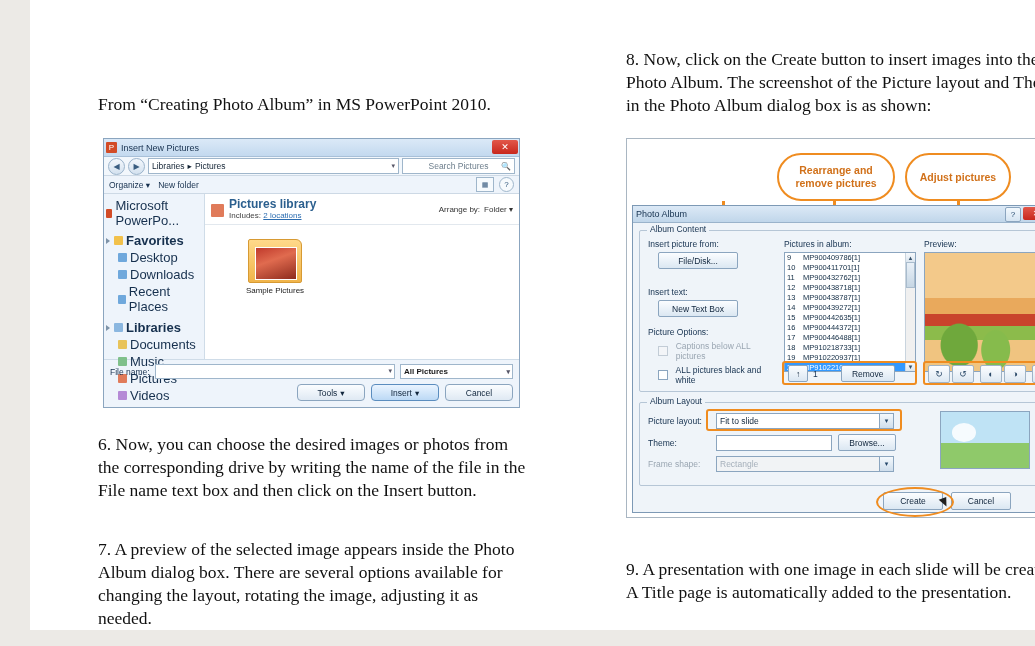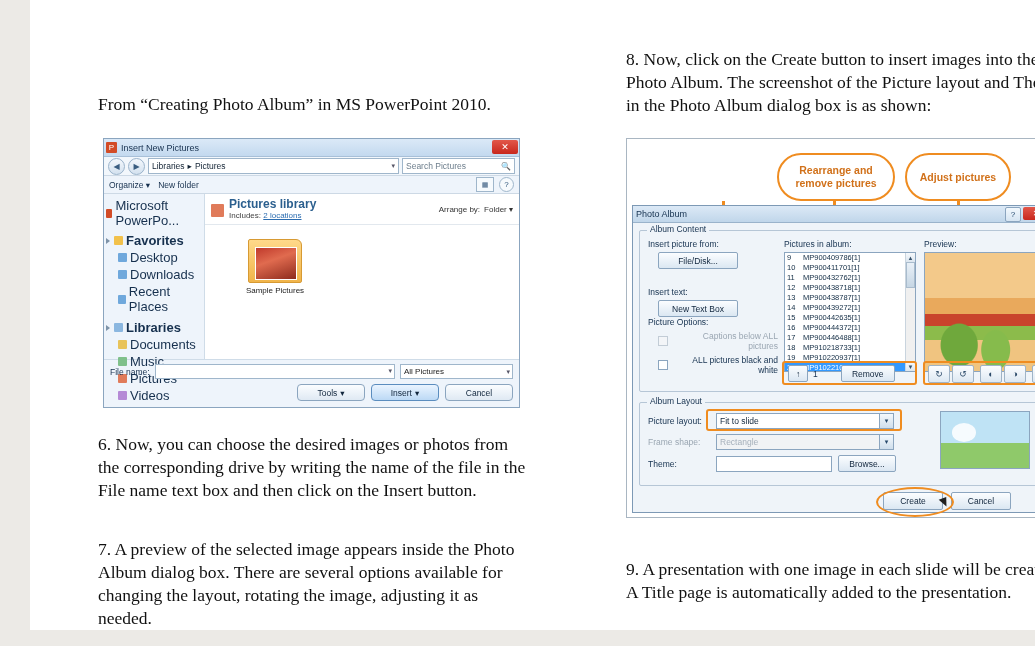--- a/index.html
+++ b/index.html
@@ -70,21 +70,21 @@
   }
   .navbtn{width:15px;height:15px;border-radius:50%;background:linear-gradient(#f4f8fc,#d3e1ef);
     border:1px solid #9ab3cb;color:#3a5d80;font-size:8px;display:flex;align-items:center;justify-content:center;}
   .addrbox{
     flex:1;height:14px;background:#fff;border:1px solid #9fb6cb;display:flex;align-items:center;
     font-size:8.5px;color:#123; padding:0 3px;gap:3px;position:relative;
   }
   .addrbox .caret{position:absolute;right:3px;font-size:7px;color:#556;}
   .searchbox{
     width:105px;height:14px;background:#fff;border:1px solid #9fb6cb;display:flex;align-items:center;
-    font-size:8.5px;color:#6d7e8c;padding:0 3px;position:relative;
+    font-size:8.5px;color:#6d7e8c;padding:0 3px;position:relative;justify-content:center;
   }
   .searchbox .mag{position:absolute;right:3px;color:#5a7390;font-size:8px;}
   .d1-tool{
     height:17px;display:flex;align-items:center;gap:8px;padding:0 5px;
     border-bottom:1px solid #cdd9e5;background:#eef4fb;font-size:8.5px;color:#16304e;
   }
   .d1-tool .right{margin-left:auto;display:flex;align-items:center;gap:5px;}
   .vbtn{width:16px;height:13px;border:1px solid #9fb6cb;background:#f6fafd;display:flex;align-items:center;justify-content:center;font-size:7px;color:#3a5d80;}
   .helpbtn{width:13px;height:13px;border-radius:50%;border:1px solid #9fb6cb;background:#f6fafd;font-size:8px;display:flex;align-items:center;justify-content:center;color:#2f5579;}
   .d1-body{display:flex;height:165px;}
@@ -115,21 +115,21 @@
     border:1px solid #fff;
   }
   .folderlabel{font-size:8px;color:#222;margin-top:3px;}
   .d1-foot{
     height:auto;border-top:1px solid #cfdce8;background:#eef4fb;padding:4px 6px 5px 6px;
   }
   .filerow{display:flex;align-items:center;gap:5px;}
   .filerow label{font-size:8.5px;color:#16304e;}
   .fninput{flex:1;height:13px;background:#fff;border:1px solid #9fb6cb;position:relative;}
   .fninput .caret{position:absolute;right:2px;top:2px;font-size:7px;color:#556;}
-  .filetype{width:105px;height:13px;background:#fff;border:1px solid #9fb6cb;font-size:8px;padding:0 3px;display:flex;align-items:center;position:relative;}
+  .filetype{width:105px;height:13px;background:#fff;border:1px solid #9fb6cb;font-size:8px;padding:0 3px;display:flex;align-items:center;position:relative;font-weight:bold;}
   .filetype .caret{position:absolute;right:2px;font-size:7px;color:#556;}
   .btnrow{display:flex;align-items:center;gap:6px;margin-top:5px;justify-content:flex-end;}
   .winbtn{
     min-width:56px;height:15px;border:1px solid #8ba5bf;border-radius:4px;
     background:linear-gradient(#fbfdff,#dfe9f3);font-size:8.5px;color:#10253c;
     display:flex;align-items:center;justify-content:center;gap:3px;padding:0 5px;
   }
   .winbtn.primary{background:linear-gradient(#eaf4ff,#bcd9f5);border-color:#5b8dbf;}
 
   
@@ -188,21 +188,21 @@
   .preview{
     position:absolute;background:#fff;border:1px solid #8ba5bf;overflow:hidden;
   }
   .sandwich{
     position:absolute;left:0;top:0;width:100%;height:100%;
     background:
       radial-gradient(ellipse at 30% 78%, #6fa83c 0 16%, rgba(0,0,0,0) 17%),
       radial-gradient(ellipse at 62% 82%, #86bb4c 0 14%, rgba(0,0,0,0) 15%),
       linear-gradient(#f3c98a 0 38%, #e9a95c 38% 52%, #c9432c 52% 62%, #8cbb4b 62% 74%, #f0c480 74% 100%);
   }
-  .chkrow{display:flex;align-items:center;gap:8px;font-size:8.5px;text-align:right;}
+  .chkrow{display:flex;align-items:center;gap:8px;font-size:8.5px;}
   .chk{width:8px;height:8px;border:1px solid #8ba5bf;background:#fff;}
   .chk.dim{border-color:#c2ccd6;background:#f3f5f8;}
 
   .hl-box{position:absolute;border:2px solid #ef8c20;border-radius:3px;box-sizing:border-box;}
   .toolbtn{
     width:20px;height:16px;border:1px solid #9fb3c6;border-radius:2px;
     background:linear-gradient(#fcfdff,#dde8f2);display:flex;align-items:center;justify-content:center;
     font-size:9px;color:#2b4a69;
   }
   .cmbo{
@@ -400,21 +400,21 @@
           </div>
 
           <div class="group" id="gContent">
             <span class="glabel">Album Content</span>
 
             <div style="position:absolute;left:8px;top:8px;width:130px;">
               <div class="lbl">Insert picture from:</div>
               <div class="pbtn" style="width:78px;height:15px;margin:3px 0 0 10px;">File/Disk...</div>
               <div class="lbl" style="margin-top:18px;">Insert text:</div>
               <div class="pbtn" style="width:78px;height:15px;margin:3px 0 0 10px;">New Text Box</div>
-              <div class="lbl" style="">Picture Options:</div>
+              <div class="lbl" style="margin-top:10px;">Picture Options:</div>
               <div class="chkrow" style="margin:4px 0 0 10px;">
                 <span class="chk dim"></span>
                 <span class="lbl dim">Captions below ALL pictures</span>
               </div>
               <div class="chkrow" style="margin:4px 0 0 10px;">
                 <span class="chk"></span>
                 <span class="lbl">ALL pictures black and white</span>
               </div>
             </div>
 
@@ -507,33 +507,33 @@
 
             <div style="position:absolute;left:8px;top:10px;width:260px;">
               <div style="display:flex;align-items:center;gap:6px;">
                 <span class="lbl" style="width:62px">Picture layout:</span>
                 <span class="cmbo" style="width:170px;height:14px;">
                   <span>Fit to slide</span>
                   <span class="drop">▾</span>
                 </span>
               </div>
               <div style="display:flex;align-items:center;gap:6px;margin-top:5px;">
+                <span class="lbl" style="width:62px">Theme:</span>
+                <span class="cmbo" style="width:108px;height:14px;">
+                  <span></span>
+                </span>
+                <span class="pbtn" style="width:56px;height:15px;">Browse...</span>
+              </div>
+              <div style="display:flex;align-items:center;gap:6px;margin-top:5px;">
                 <span class="lbl dim" style="width:62px">Frame shape:</span>
                 <span class="cmbo dim" style="width:170px;height:14px;">
                   <span>Rectangle</span>
                   <span class="drop">▾</span>
                 </span>
               </div>
-              <div style="display:flex;align-items:center;gap:6px;margin-top:5px;">
-                <span class="lbl" style="width:62px">Theme:</span>
-                <span class="cmbo" style="width:108px;height:14px;">
-                  <span></span>
-                </span>
-                <span class="pbtn" style="width:56px;height:15px;">Browse...</span>
-              </div>
             </div>
 
             <div class="thumbimg" style="left:300px;top:8px;width:88px;height:56px;position:absolute;"></div>
 
             <div class="hl-box" style="left:66px;top:6px;width:196px;height:22px;"></div>
           </div>
 
           <div style="position:absolute;left:250px;top:286px;display:flex;gap:8px;">
             <span class="pbtn" style="width:58px;height:16px;">Create</span>
             <span class="pbtn" style="width:58px;height:16px;">Cancel</span>

